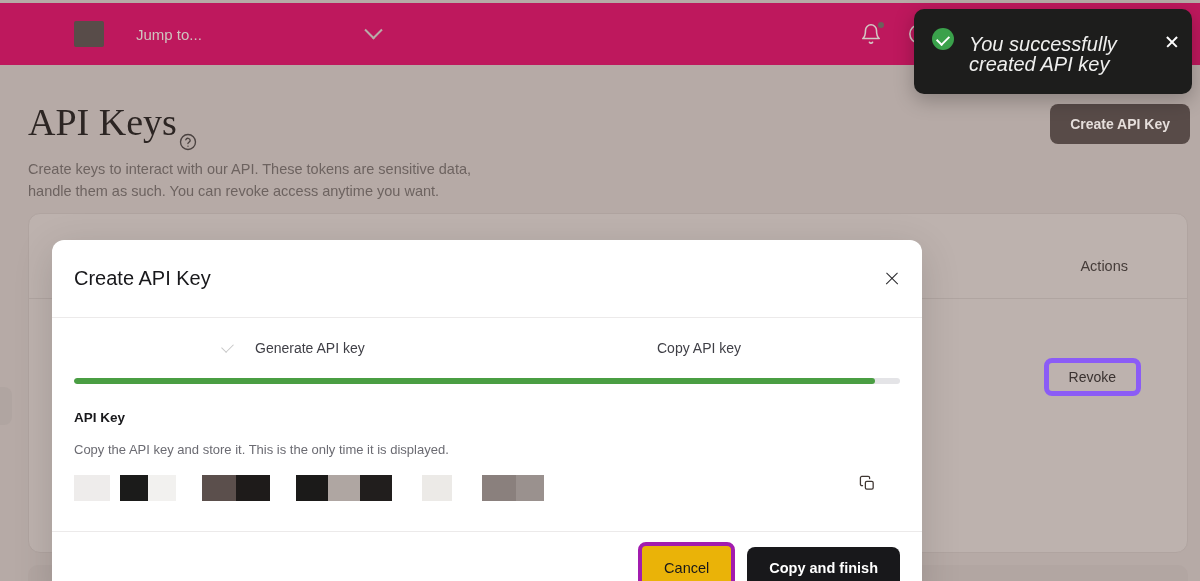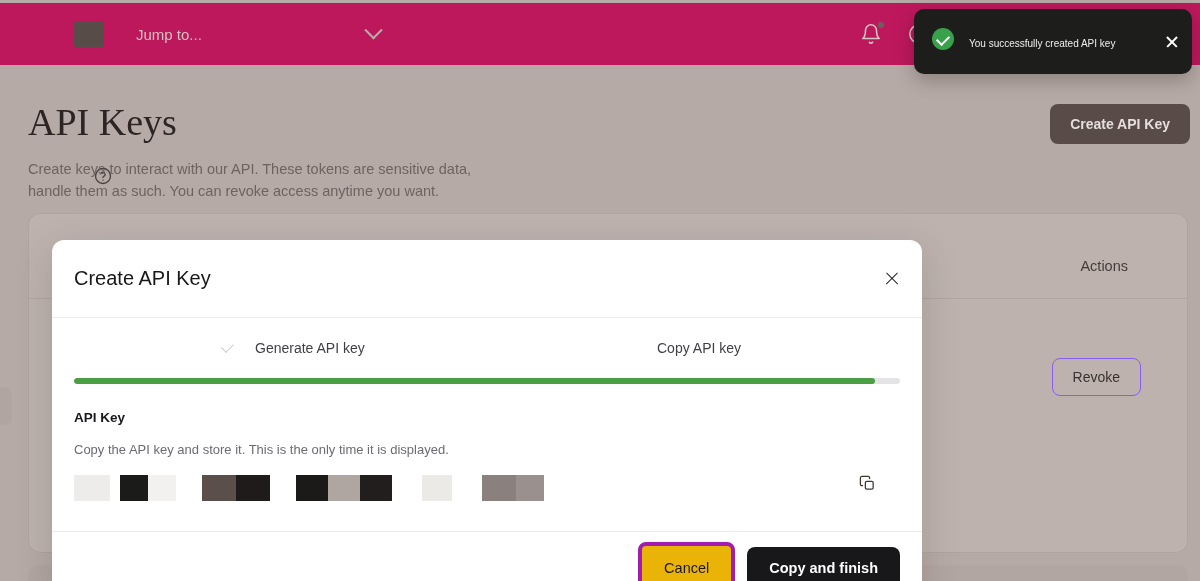--- a/index.html
+++ b/index.html
@@ -81,21 +81,20 @@
   .page-title {
     position: absolute;
     left: 28px; top: 35px;
     font-family: "Liberation Serif", serif;
     font-size: 38px;
     font-weight: 400;
     color: #2c2523;
     display: flex;
     align-items: center;
     letter-spacing: 0px;
-    flex-direction: column;
   }
   .title-help {
     width: 18px; height: 18px;
     margin-left: 2px;
     margin-top: 6px;
   }
   .page-desc {
     position: absolute;
     left: 28px; top: 93px;
     font-size: 14.5px;
@@ -138,21 +137,21 @@
     left: 0; top: 84px;
     width: 100%;
     height: 1px;
     background: #b0a5a1;
   }
   .revoke-btn {
     position: absolute;
     right: 46px; top: 144px;
     height: 38px;
     padding: 0 20px;
-    border: 1px solid #8b5cf6;
+    border: 5px solid #8b5cf6;
     border-radius: 8px;
     background: transparent;
     color: #3a3230;
     font-size: 14px;
     font-family: "Liberation Sans", sans-serif;
     cursor: pointer;
   }
 
   
   .left-peek {
@@ -204,24 +203,25 @@
   }
   .toast-texts { margin-left: 15px; }
   .toast-title {
     color: #fff;
     font-size: 15.5px;
     font-weight: 700;
     line-height: 20px;
   }
   .toast-msg {
     color: #efefee;
-    font-size: 10px;
+    font-size: 20px;
     line-height: 20px;
     margin-top: 7px;
     max-width: 170px;
+    font-style: italic;
   }
   .toast-close {
     position: absolute;
     right: 13px; top: 26px;
     width: 14px; height: 14px;
     cursor: pointer;
   }
   .toast-close::before, .toast-close::after {
     content: "";
     position: absolute;

